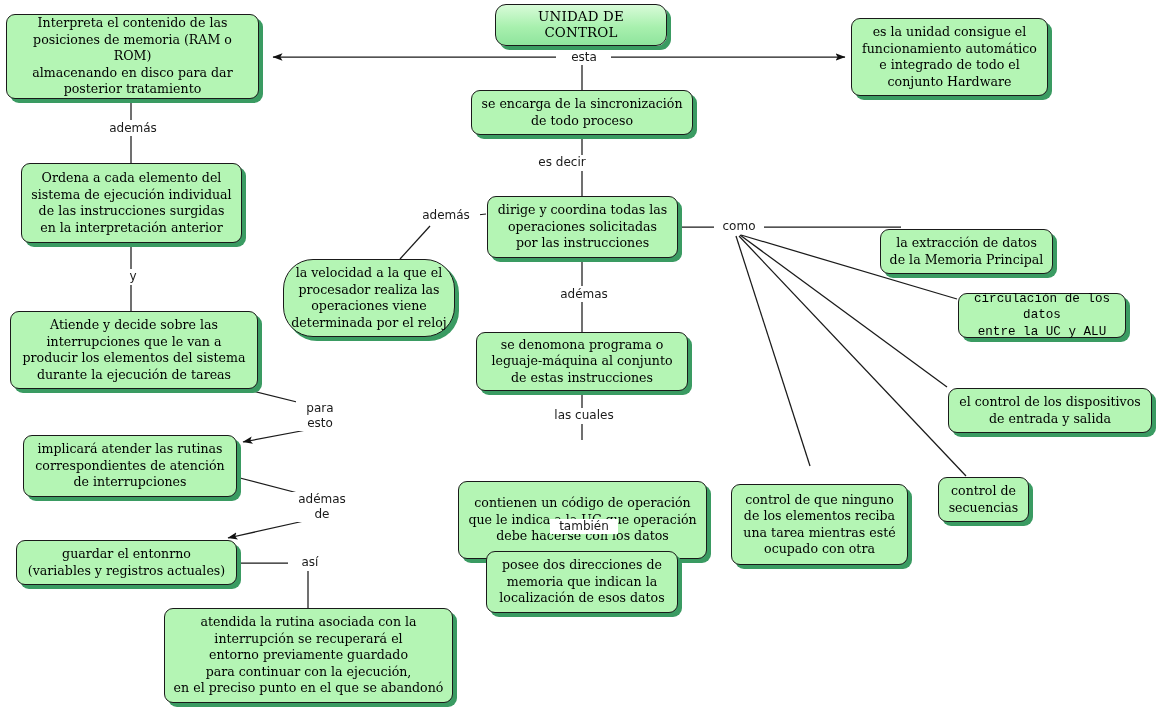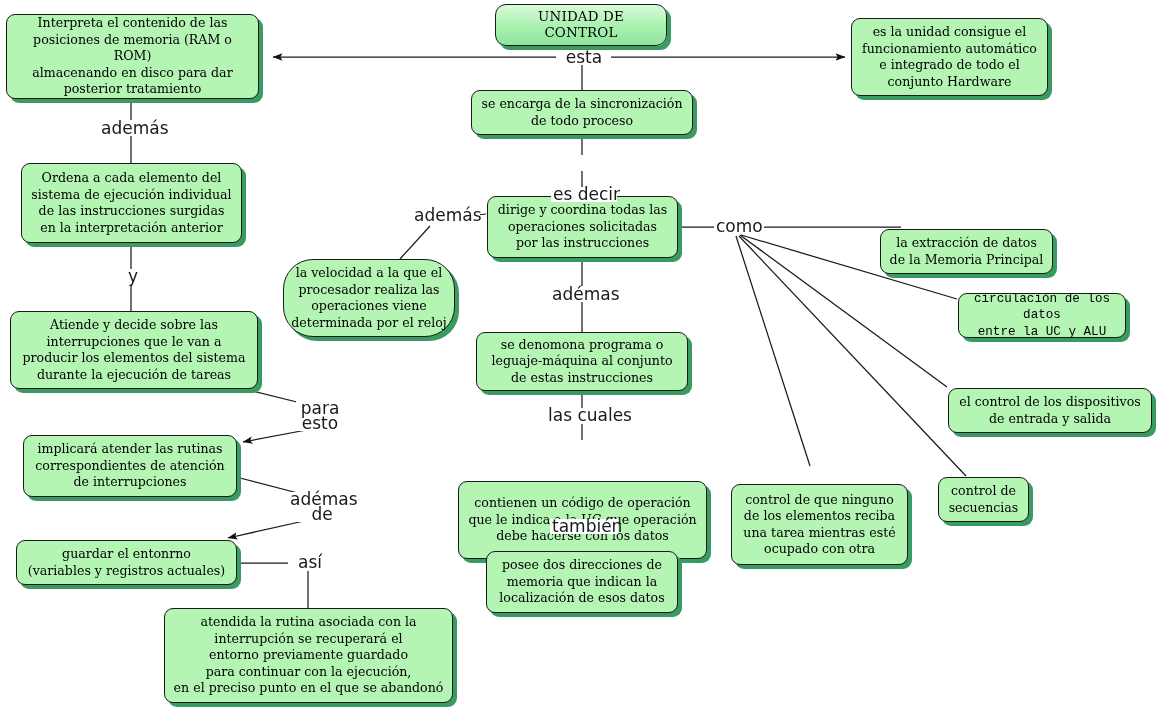--- a/index.html
+++ b/index.html
@@ -48,21 +48,21 @@
     letter-spacing: 0.2px;
     border-radius: 11px;
   }
   .node span {
     display: block;
     width: 100%;
   }
   .edge-label {
     position: absolute;
     font-family: "DejaVu Sans", "Liberation Sans", sans-serif;
-    font-size: 17px;
+    font-size: 12px;
     line-height: 15px;
     color: #1a1a1a;
     background: #ffffff;
     text-align: center;
     white-space: pre;
     padding: 0 2px;
     z-index: 7;
   }
 </style>
 </head>
@@ -238,21 +238,21 @@
 interrupción se recuperará el
 entorno previamente guardado
 para continuar con la ejecución,
 en el preciso punto en el que se abandonó</span>
   </div>
 
   <div class="edge-label" style="left:557px; top:50px; width:50px;">esta</div>
 
   <div class="edge-label" style="left:99px; top:121px; width:64px;">además</div>
 
-  <div class="edge-label" style="left:551px; top:155px; width:62px;margin-top:32px;">es decir</div>
+  <div class="edge-label" style="left:529px; top:155px; width:62px;">es decir</div>
 
   <div class="edge-label" style="left:412px; top:208px; width:64px;">además</div>
 
   <div class="edge-label" style="left:714px; top:219px; width:46px;">como</div>
 
   <div class="edge-label" style="left:117px; top:269px; width:28px;">y</div>
 
   <div class="edge-label" style="left:550px; top:287px; width:64px;">adémas</div>
 
   <div class="edge-label" style="left:296px; top:401px; width:44px; line-height:15px;">para

